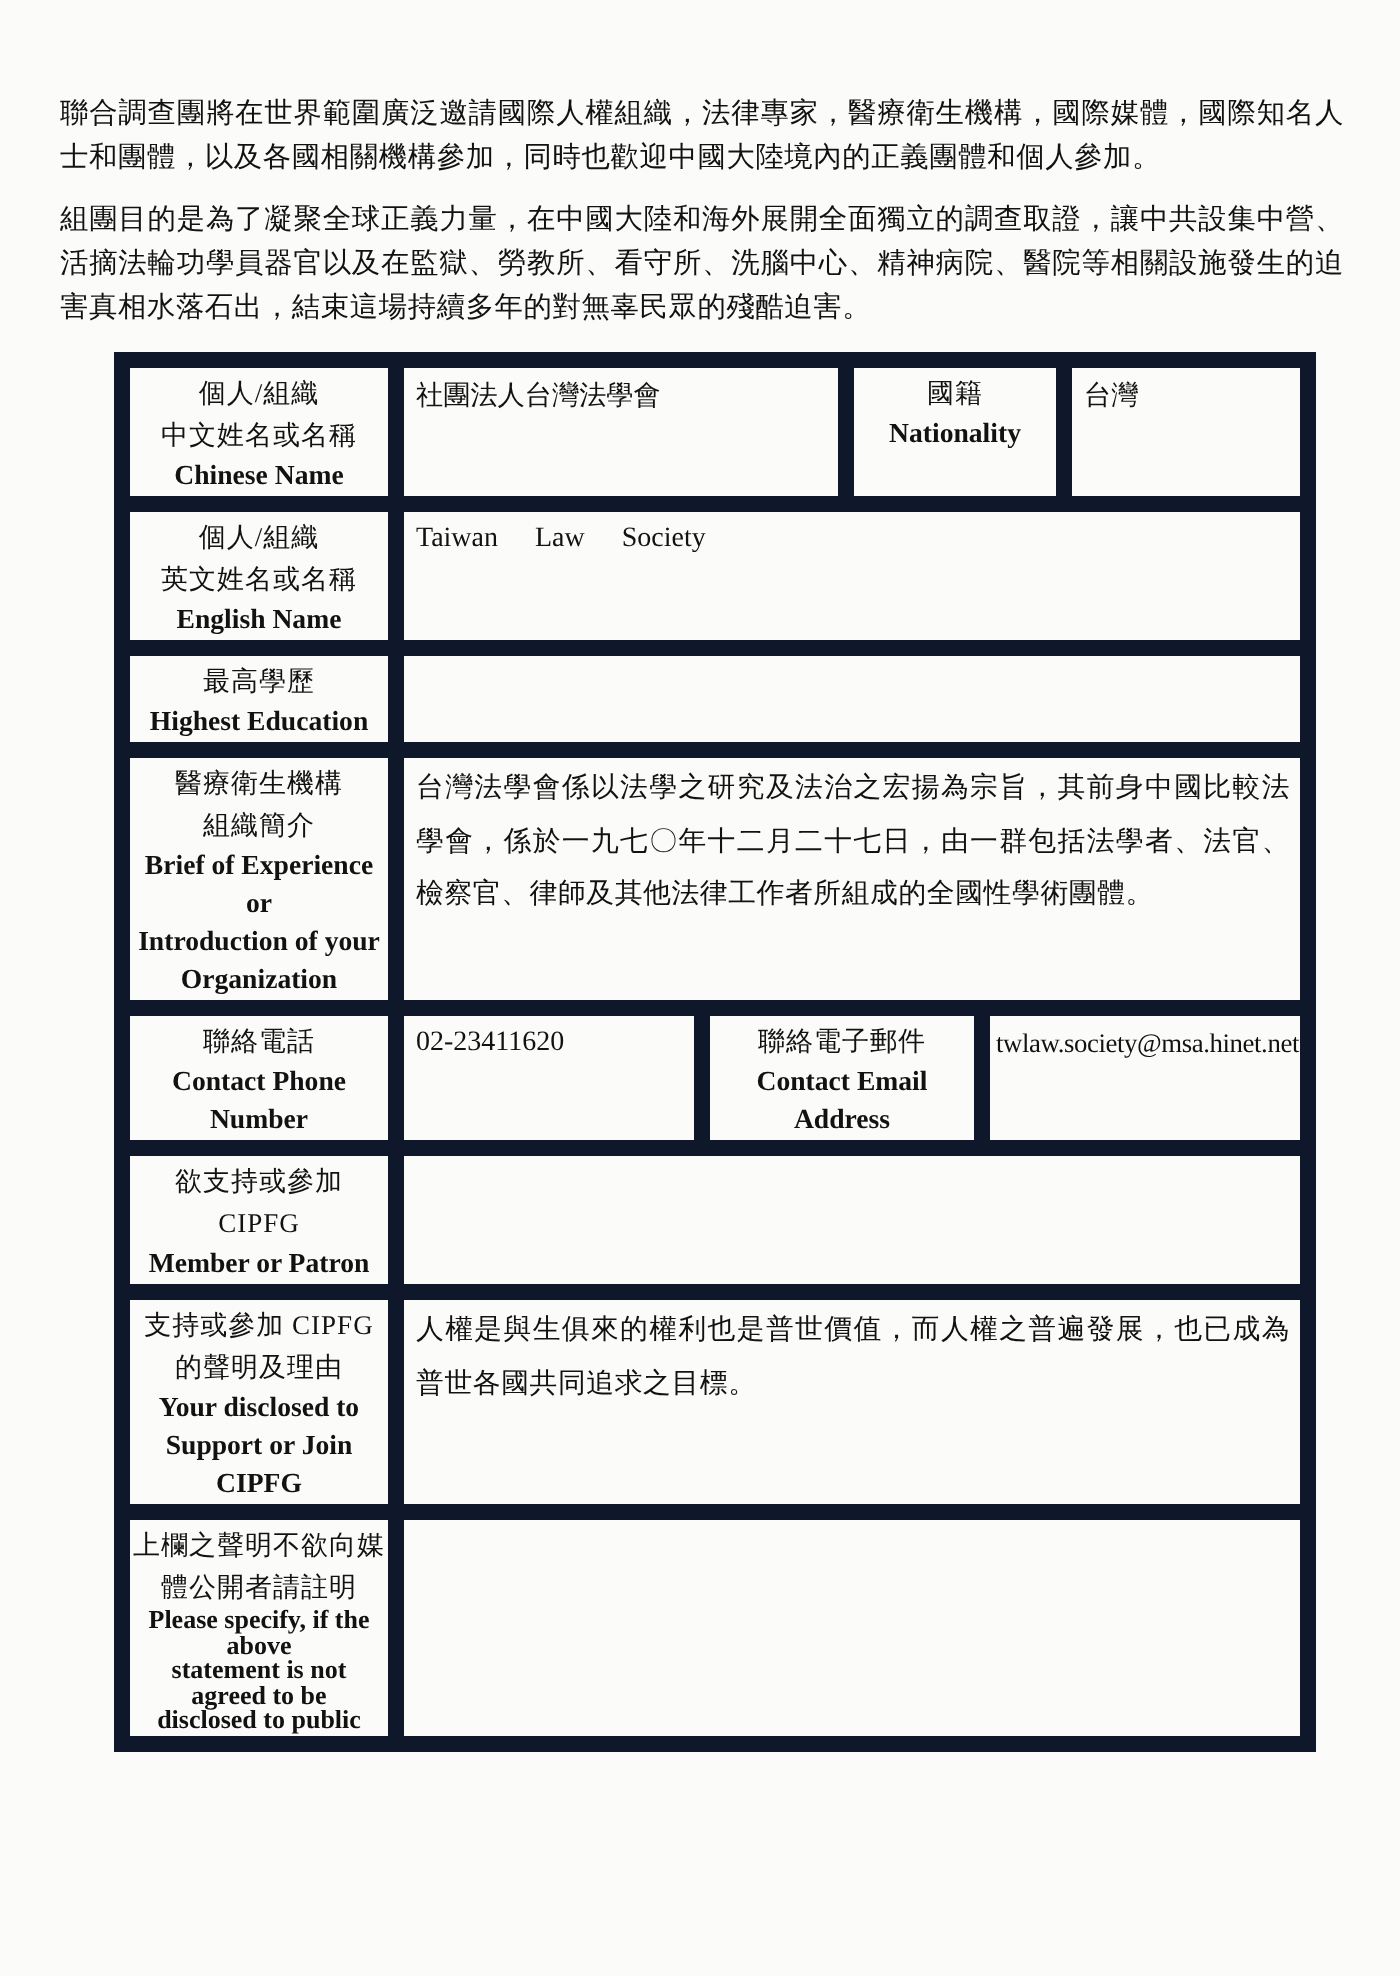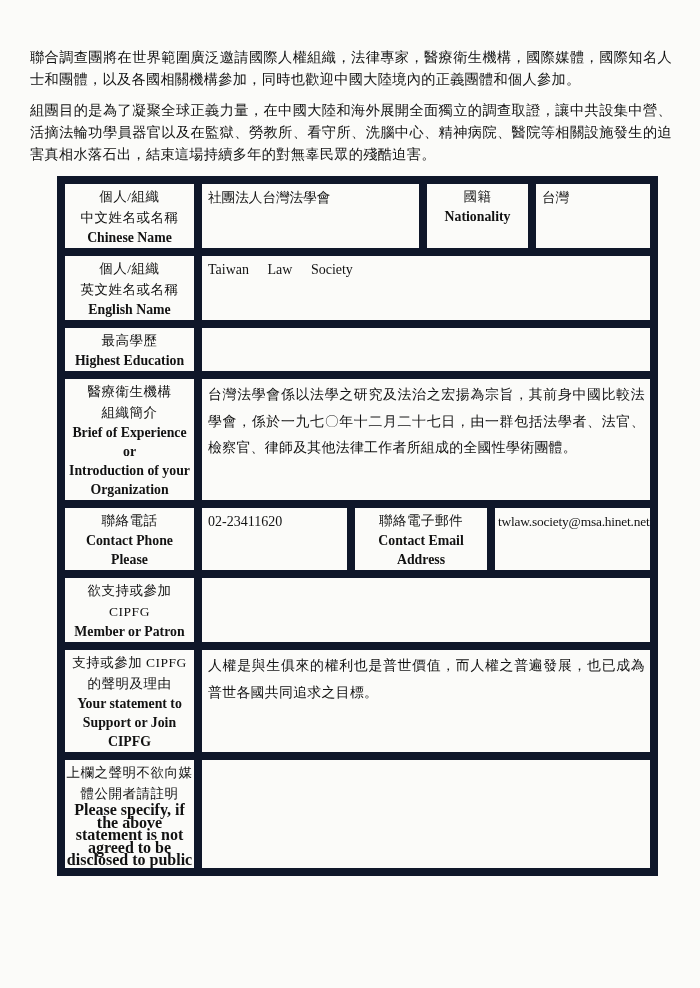--- a/index.html
+++ b/index.html
@@ -49,21 +49,21 @@
     font-weight: 500;
     white-space: pre-line;
     letter-spacing: 0.5px;
   }
   .en-label {
     font-size: 13.8px;
     font-weight: bold;
     line-height: 19px;
     white-space: pre-line;
   }
-  .en-label.small { font-size: 16px; line-height: 12.5px; }
+  .en-label.small { font-size: 13px; line-height: 12.5px; }
   .value-cell { padding: 3px 5px 20px 6px; font-size: 13.6px; line-height: 21px; }
   .value-cell.latin { font-size: 14px; }
   .value-cell.wide-words { word-spacing: 15px; }
   .value-cell.email-val { padding: 3px 0 2px 3px; font-size: 13.4px; letter-spacing: -0.2px; }
   .value-paragraph {
     font-size: 13.9px;
     line-height: 26.5px;
     text-align: justify;
     letter-spacing: 0.3px;
     white-space: pre-line;
@@ -131,21 +131,21 @@
       </td>
       <td class="value-cell" colspan="5">
         <div class="value-paragraph">台灣法學會係以法學之研究及法治之宏揚為宗旨，其前身中國比較法學會，係於一九七〇年十二月二十七日，由一群包括法學者、法官、檢察官、律師及其他法律工作者所組成的全國性學術團體。</div>
       </td>
     </tr>
 
     <tr style="height:53px">
       <td class="label-cell">
         <div class="zh-label">聯絡電話</div>
         <div class="en-label">Contact Phone
-Please</div>
+Number</div>
       </td>
       <td class="value-cell latin">02-23411620</td>
       <td class="label-cell" colspan="2">
         <div class="zh-label">聯絡電子郵件</div>
         <div class="en-label">Contact Email
 Address</div>
       </td>
       <td class="value-cell email-val" colspan="2">twlaw.society@msa.hinet.net</td>
     </tr>
 
@@ -154,21 +154,21 @@
         <div class="zh-label">欲支持或參加 CIPFG</div>
         <div class="en-label">Member or Patron</div>
       </td>
       <td class="value-cell" colspan="5"></td>
     </tr>
 
     <tr style="height:85px">
       <td class="label-cell">
         <div class="zh-label">支持或參加 CIPFG
 的聲明及理由</div>
-        <div class="en-label">Your statement to
+        <div class="en-label">Your disclosed to
 Support or Join
 CIPFG</div>
       </td>
       <td class="value-cell" colspan="5">
         <div class="value-paragraph">人權是與生俱來的權利也是普世價值，而人權之普遍發展，也已成為普世各國共同追求之目標。</div>
       </td>
     </tr>
 
     <tr style="height:75px">
       <td class="label-cell">

